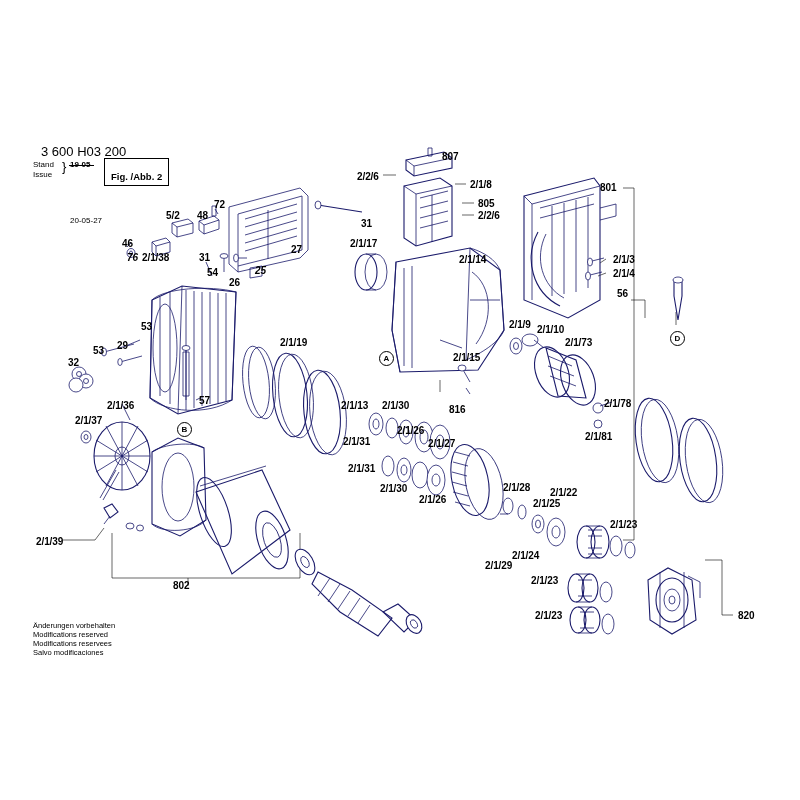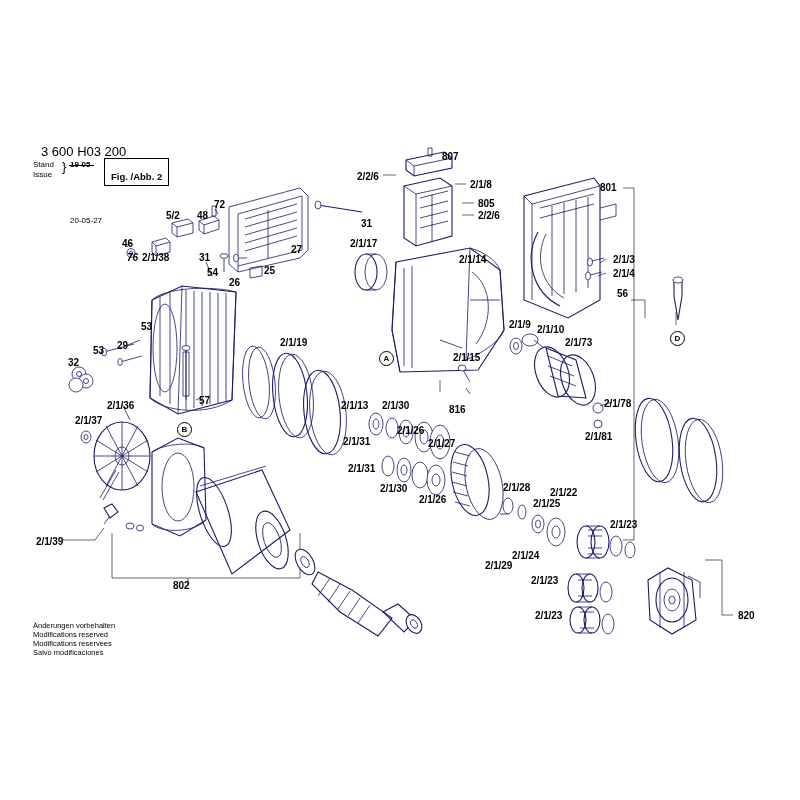--- a/index.html
+++ b/index.html
@@ -492,21 +492,21 @@
       <div class="lbl" style="left: 197px; top: 211px;">48</div>
       <div class="lbl" style="left: 361px; top: 219px;">31</div>
       <div class="lbl" style="left: 291px; top: 245px;">27</div>
       <div class="lbl" style="left: 350px; top: 239px;">2/1/17</div>
       <div class="lbl" style="left: 459px; top: 255px;">2/1/14</div>
       <div class="lbl" style="left: 122px; top: 239px;">46</div>
       <div class="lbl" style="left: 127px; top: 253px; font-style: italic;">76</div>
       <div class="lbl" style="left: 142px; top: 253px;">2/1/38</div>
       <div class="lbl" style="left: 199px; top: 253px;">31</div>
       <div class="lbl" style="left: 207px; top: 268px;">54</div>
-      <div class="lbl" style="left: 264px; top: 266px;">25</div>
+      <div class="lbl" style="left: 255px; top: 266px; font-style: italic;">25</div>
       <div class="lbl" style="left: 229px; top: 278px;">26</div>
       <div class="lbl" style="left: 613px; top: 255px;">2/1/3</div>
       <div class="lbl" style="left: 613px; top: 269px;">2/1/4</div>
       <div class="lbl" style="left: 617px; top: 289px;">56</div>
       <div class="lbl" style="left: 509px; top: 320px;">2/1/9</div>
       <div class="lbl" style="left: 537px; top: 325px;">2/1/10</div>
       <div class="lbl" style="left: 565px; top: 338px;">2/1/73</div>
       <div class="lbl" style="left: 453px; top: 353px;">2/1/15</div>
       <div class="lbl" style="left: 280px; top: 338px;">2/1/19</div>
       <div class="lbl" style="left: 141px; top: 322px;">53</div>

